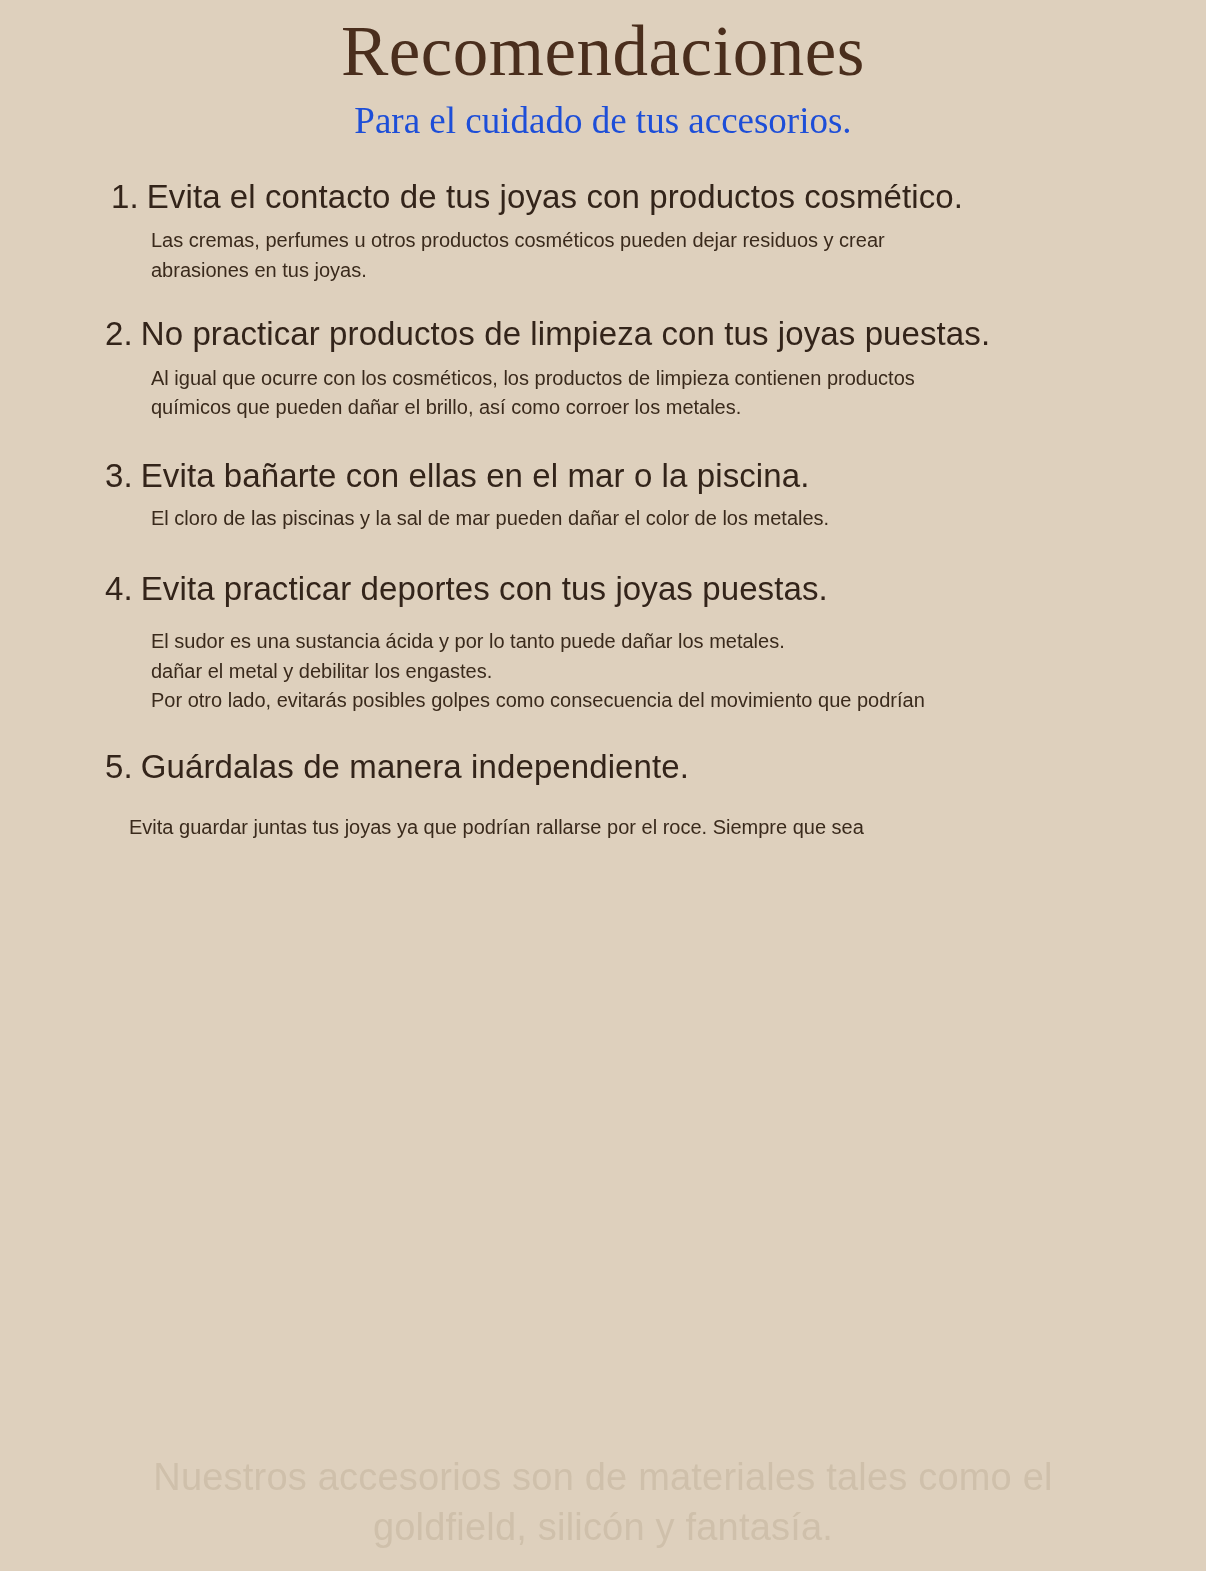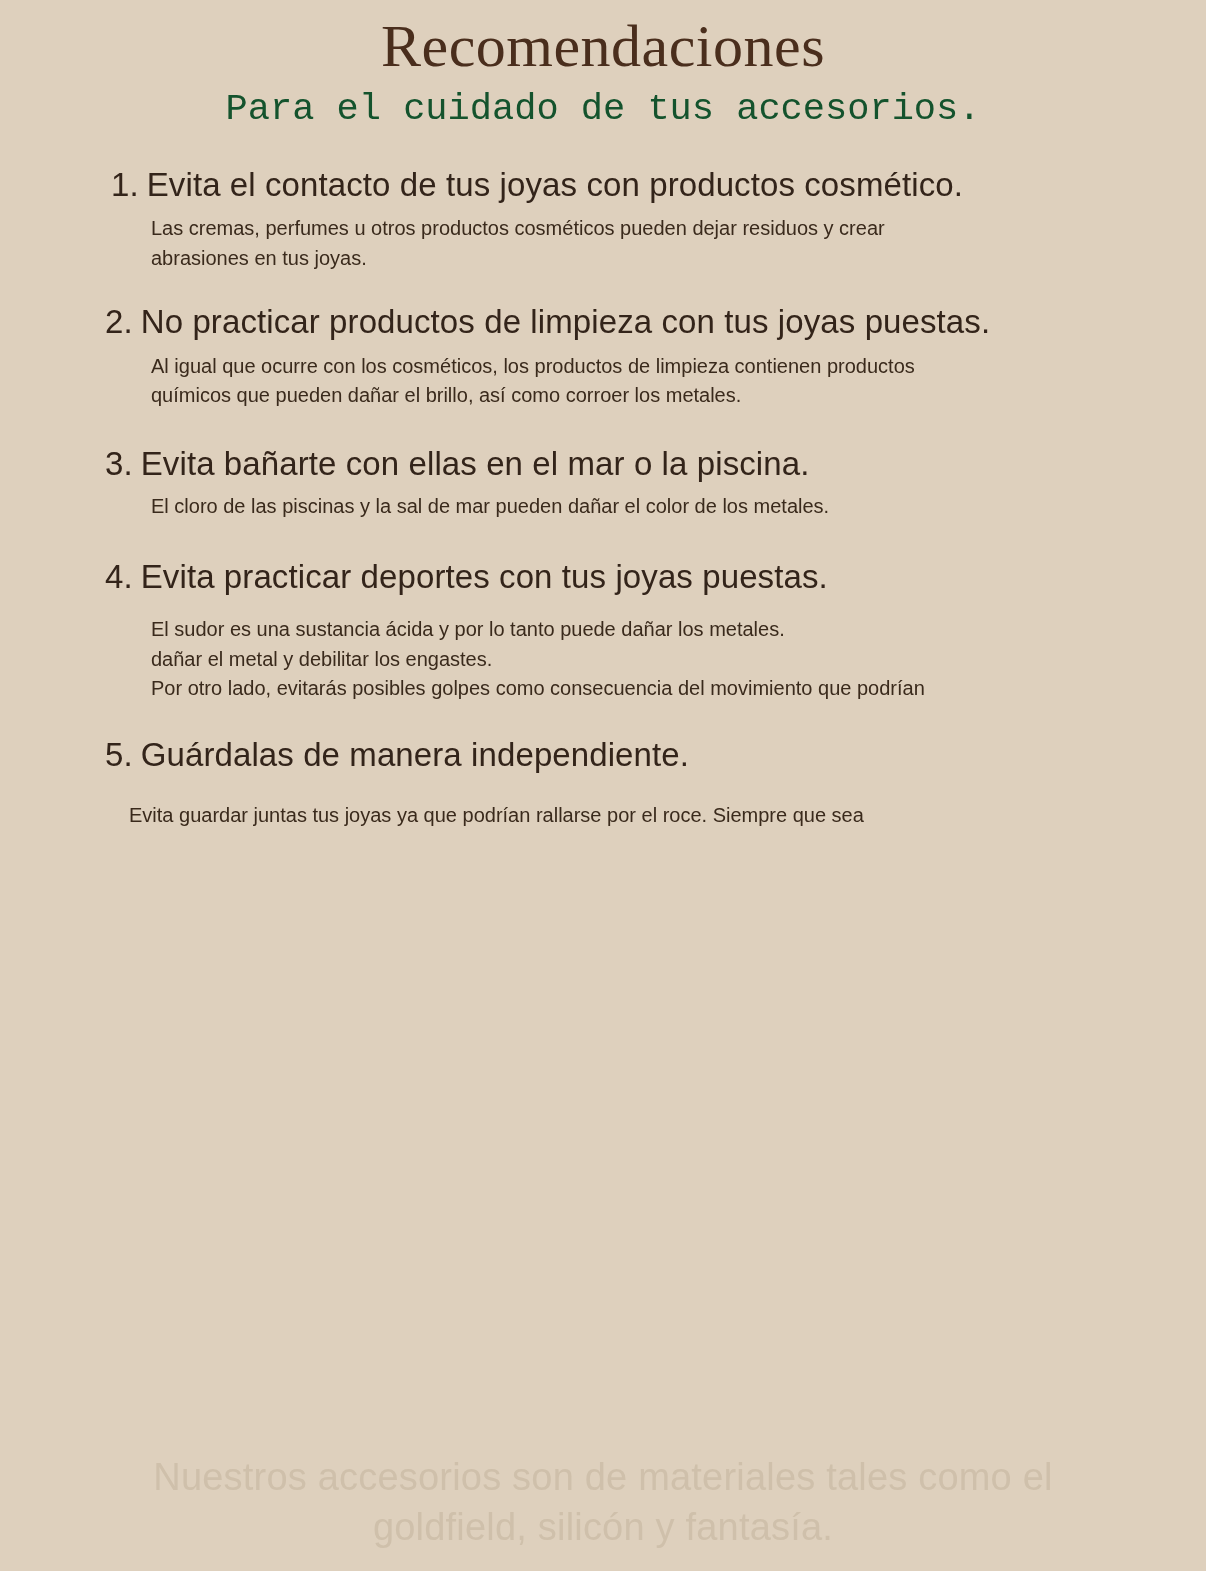--- a/index.html
+++ b/index.html
@@ -17,32 +17,32 @@
   }
   .page {
     position: relative;
     width: 1206px;
     height: 1571px;
     box-sizing: border-box;
   }
   .title {
     text-align: center;
     font-family: "Liberation Serif", serif;
-    font-size: 60px;
+    font-size: 71px;
     line-height: 1.0;
     color: #4a2e1d;
     font-weight: 400;
     letter-spacing: 0.5px;
     padding-top: 16px;
   }
   .subtitle {
     text-align: center;
-    font-family: Liberation Mono, monospace;
+    font-family: Liberation Serif, serif;
     font-size: 37px;
-    color: #14532d;
+    color: #1d4ed8;
     font-weight: 400;
     margin-top: 12px;
   }
   .list {
     margin-top: 34px;
     padding: 0 60px 0 105px;
   }
   .item {
     margin-bottom: 10px;
   }

